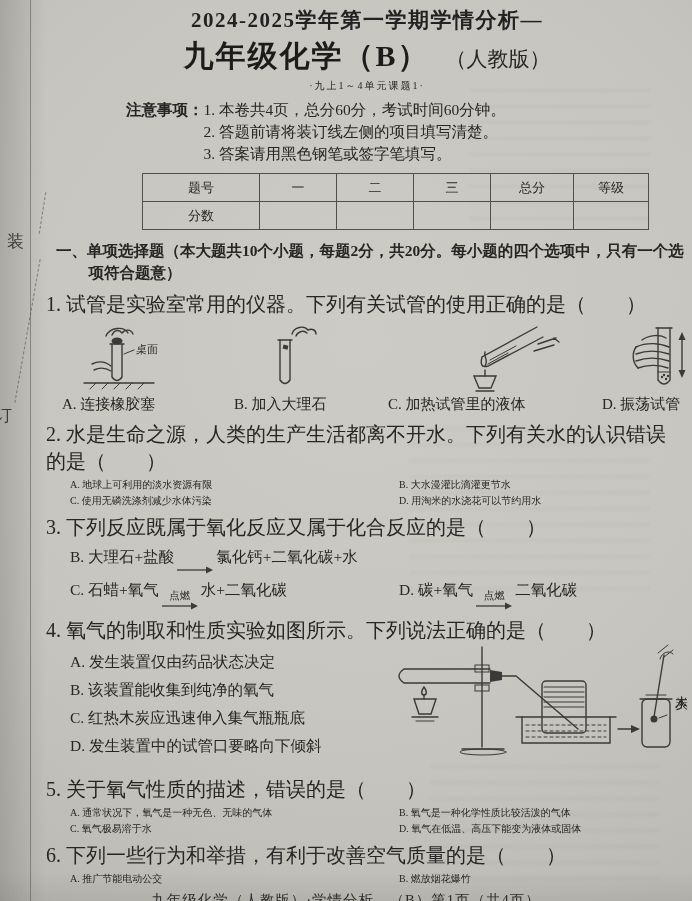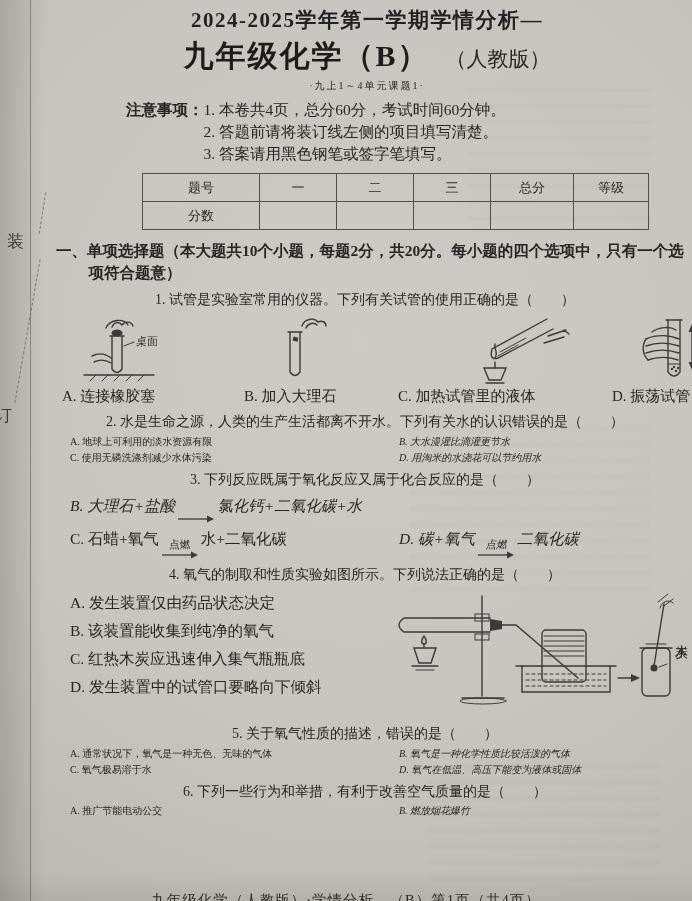--- a/index.html
+++ b/index.html
@@ -26,34 +26,34 @@
   .t2main{font-size:30px;font-weight:bold;letter-spacing:2px;color:#1c1c1a;text-align:center;}
   .t2ed{font-size:21px;margin-left:16px;}
   .t3{text-align:center;font-size:10px;margin-top:2px;letter-spacing:2px;}
   .notice{display:flex;margin-top:6px;margin-left:76px;font-size:15.5px;line-height:1.42;}
   .nlabel{white-space:nowrap;font-weight:bold;}
   .score{border-collapse:collapse;margin:8px 0 0 92px;}
   .score td{border:1.6px solid #504f4b;height:27px;text-align:center;font-size:13px;padding:0 6px;}
   .c0{width:104px;} .c1{width:64px;} .c2{width:64px;} .c3{width:64px;} .c4{width:70px;} .c5{width:62px;}
   .sec{margin-top:10px;margin-left:6px;font-size:15.5px;font-weight:bold;line-height:1.42;
        padding-left:2.1em;text-indent:-2.1em;}
-  .stem{font-size:14px;margin:7px 0 0 -4px;line-height:1.35;text-align:center;}
+  .stem{font-size:20px;margin:7px 0 0 -4px;line-height:1.35;}
   .figrow{display:flex;align-items:flex-end;margin:2px 0 0 8px;}
   .fig{flex:none;}
   .figimg{position:relative;}
   .figlabel{font-size:15px;margin-top:1px;white-space:nowrap;}
   .ann{position:absolute;font-size:11px;color:#2e2e2c;white-space:nowrap;}
   .annA{left:74px;top:18px;}
   svg.lineart{display:block;}
   svg.lineart *{stroke:#3a3a38;stroke-width:1.4;fill:none;stroke-linecap:round;}
   svg.lineart .fill{fill:#3a3a38;stroke:none;}
   svg.lineart .thin{stroke-width:1;}
   .optrow{display:flex;margin:3px 0 0 20px;font-size:10px;line-height:1.3;}
   .o1{width:325px;flex:none;padding-right:4px;}
-  .o2{flex:1;font-style:italic;}
+  .o2{flex:1;}
   .rxrow{display:flex;margin:6px 0 0 20px;font-size:15.5px;}
   .rx{display:inline-flex;flex-direction:column;align-items:center;margin:0 3px;vertical-align:-4px;}
   .rx .cond{font-size:10.5px;line-height:1;height:11px;}
   .rx .cond:empty{height:0;}
   .rx svg{display:block;}
   .q4wrap{position:relative;min-height:152px;}
   .q4opts{margin-left:20px;font-size:15.5px;max-width:330px;}
   .q4opts > div{margin-top:8px;line-height:1.3;}
   .q4fig{position:absolute;right:-6px;top:24px;width:326px;height:124px;}
   .q4label{position:absolute;right:0;top:44px;writing-mode:vertical-rl;font-size:13px;letter-spacing:1px;}
@@ -130,21 +130,21 @@
                 <line class="thin" x1="40" y1="65" x2="46" y2="59"></line>
               <line class="thin" x1="52" y1="65" x2="58" y2="59"></line>
                 <line class="thin" x1="64" y1="65" x2="70" y2="59"></line>
               <line class="thin" x1="76" y1="65" x2="82" y2="59"></line>
               <line class="thin" x1="62" y1="30" x2="72" y2="26"></line>
             </svg>
             <div class="ann annA">桌面</div>
           </div>
           <div class="figlabel">A. 连接橡胶塞</div>
         </div>
-        <div class="fig" style="margin-left:50px;">
+        <div class="fig" style="margin-left:40px;">
           <div class="figimg" style="width:96px;height:70px;">
             <svg class="lineart" width="96" height="70" viewBox="0 0 96 70">
               <path d="M58,10 C60,3 70,1 74,6 C78,4 82,6 82,10 M62,12 C64,7 70,6 73,9"></path>
               <path d="M46,16 L46,56 Q51,63 56,56 L56,16"></path>
               <line x1="44" y1="16" x2="58" y2="16"></line>
               <rect class="fill" x="49" y="21" width="5" height="4" transform="rotate(14 51 23)"></rect>
             </svg>
           </div>
           <div class="figlabel">B. 加入大理石</div>
         </div>

